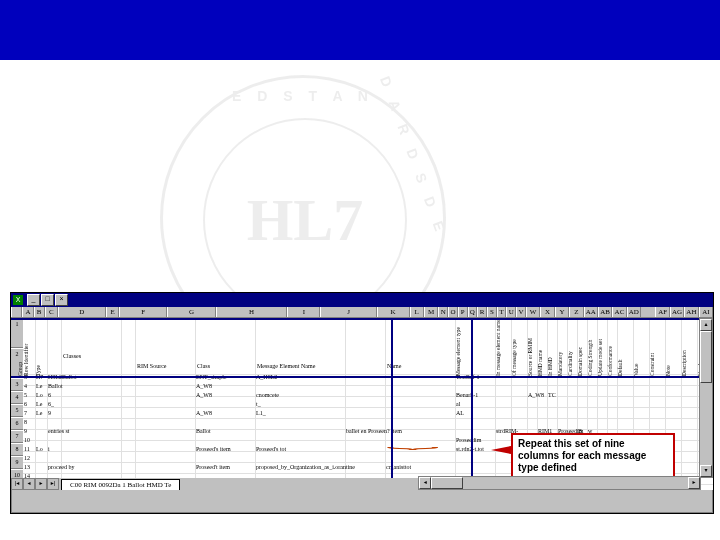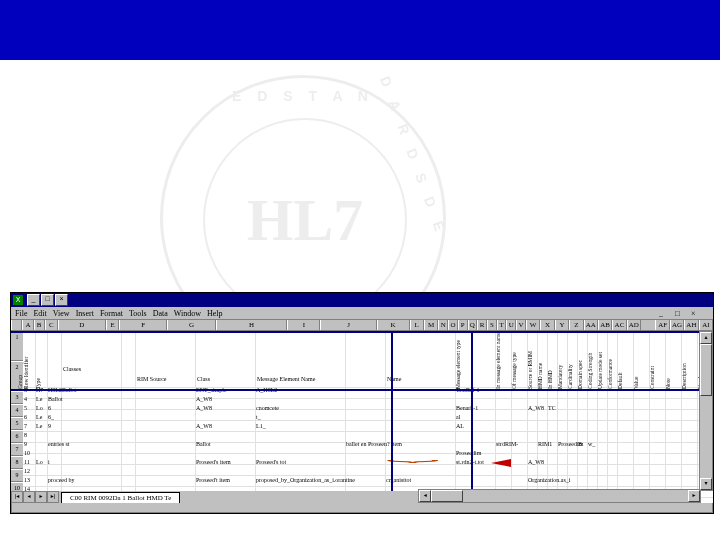--- a/index.html
+++ b/index.html
@@ -58,36 +58,20 @@
       <div class="seal-txt">HL7</div>
     </div>
   </div>
 
   <div class="excel">
     <div class="titlebar">
       <span class="xl-icon">X</span>
       <span class="wbtn">_</span>
       <span class="wbtn">□</span>
       <span class="wbtn">×</span>
-    </div>
-    <div class="menubar">
-      <span>File</span>
-      <span>Edit</span>
-      <span>View</span>
-      <span>Insert</span>
-      <span>Format</span>
-      <span>Tools</span>
-      <span>Data</span>
-      <span>Window</span>
-      <span>Help</span>
-      <span class="mdi">
-        <span class="wbtn">_</span>
-        <span class="wbtn">□</span>
-        <span class="wbtn">×</span>
-      </span>
     </div>
     <div class="colhdr" id="colhdr">
         <div style="width: 12px;"></div>
         <div style="width: 12px;">A</div>
         <div style="width: 12px;">B</div>
         <div style="width: 14px;">C</div>
         <div style="width: 60px;">D</div>
         <div style="width: 14px;">E</div>
         <div style="width: 60px;">F</div>
         <div style="width: 60px;">G</div>
@@ -256,20 +240,23 @@
           <div class="txt" style="left: 233px; top: 146px;">proposed_by_Organization_as_i.orantine</div>
           <div class="txt" style="left: 363px; top: 146px;">crganisttot</div>
           <div class="txt" style="left: 505px; top: 146px;">Organization.as_i</div>
           <div class="txt" style="left: 1px; top: 155px;">14</div>
         </div>
 
       <div class="hdr-band" style="top:0;height:56px"></div>
 
       <div class="brace" style="left:395px;top:113px;transform:scaleX(4) scaleY(0.6)">⏟</div>
       <div class="callout-arrow" style="left:480px;top:128px"></div>
+      <div class="callout" style="left:500px;top:115px;width:150px">
+        <span>Repeat this set of nine columns for each message type defined</span>
+      </div>
 
       <div style="position:absolute;left:380px;top:0;bottom:12px;border-left:2px solid #000080"></div>
       <div style="position:absolute;left:460px;top:0;bottom:12px;border-left:2px solid #000080"></div>
 
       <div class="sheet-tabs">
         <span class="nav">|◂</span>
         <span class="nav">◂</span>
         <span class="nav">▸</span>
         <span class="nav">▸|</span>
         <span class="tab">C00 RIM 0092Da 1  Ballot HMD Te</span>

